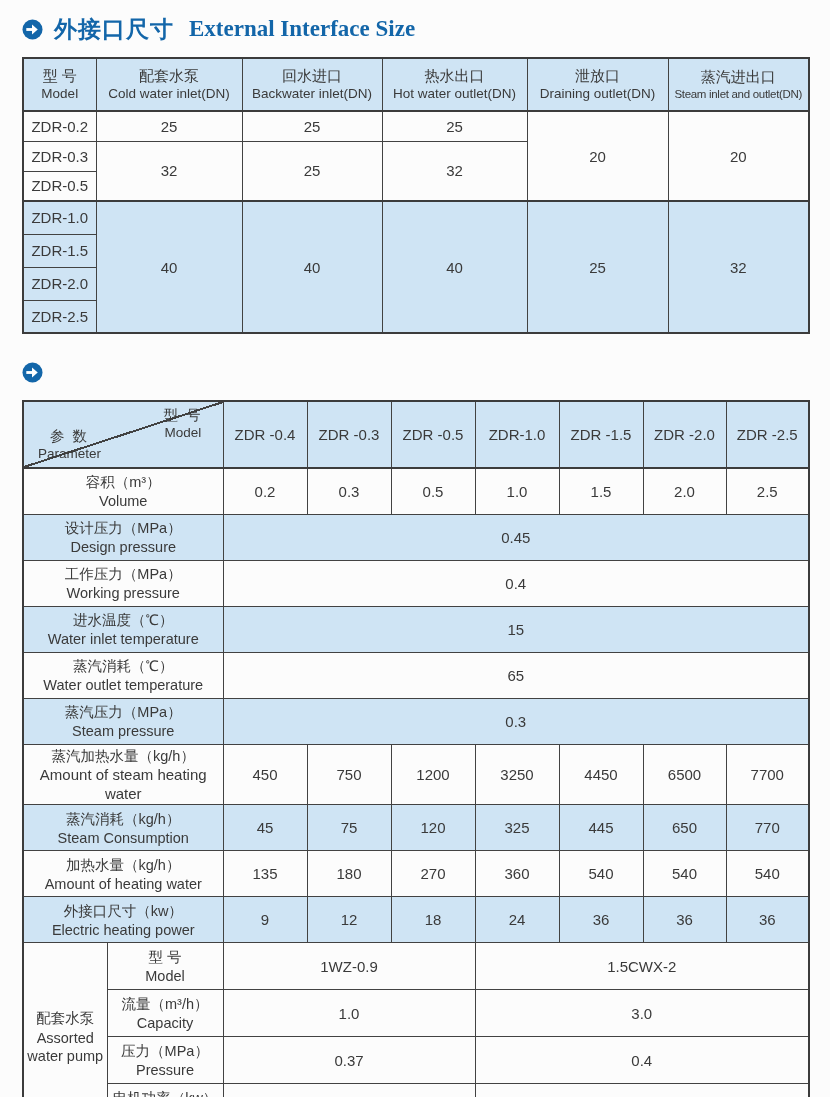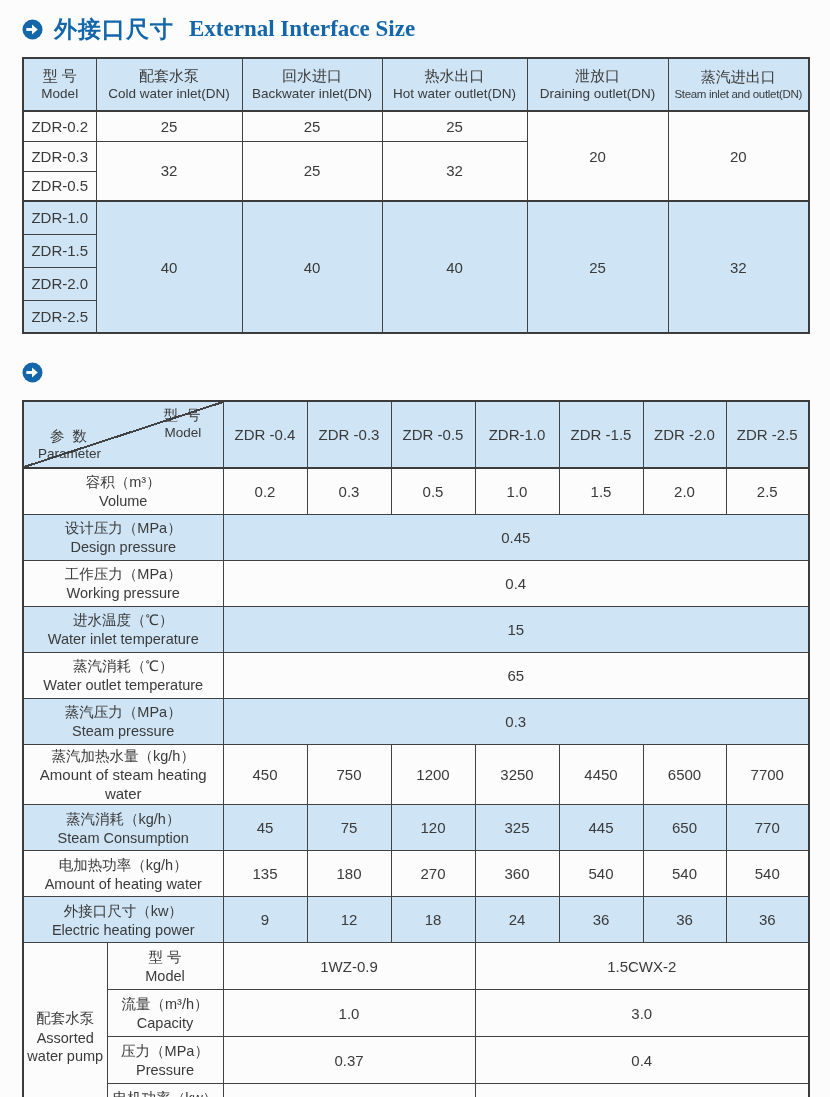--- a/index.html
+++ b/index.html
@@ -288,21 +288,21 @@
       <td class="blue">75</td>
       <td class="blue">120</td>
       <td class="blue">325</td>
       <td class="blue">445</td>
       <td class="blue">650</td>
       <td class="blue">770</td>
     </tr>
 
     <tr class="prow">
       <td colspan="2">
-        <span class="lbl-zh">电加热功率（kg/h）</span>
+        <span class="lbl-zh">加热水量（kg/h）</span>
         <span class="lbl-en">Amount of heating water</span>
       </td>
       <td>135</td>
       <td>180</td>
       <td>270</td>
       <td>360</td>
       <td>540</td>
       <td>540</td>
       <td>540</td>
     </tr>

